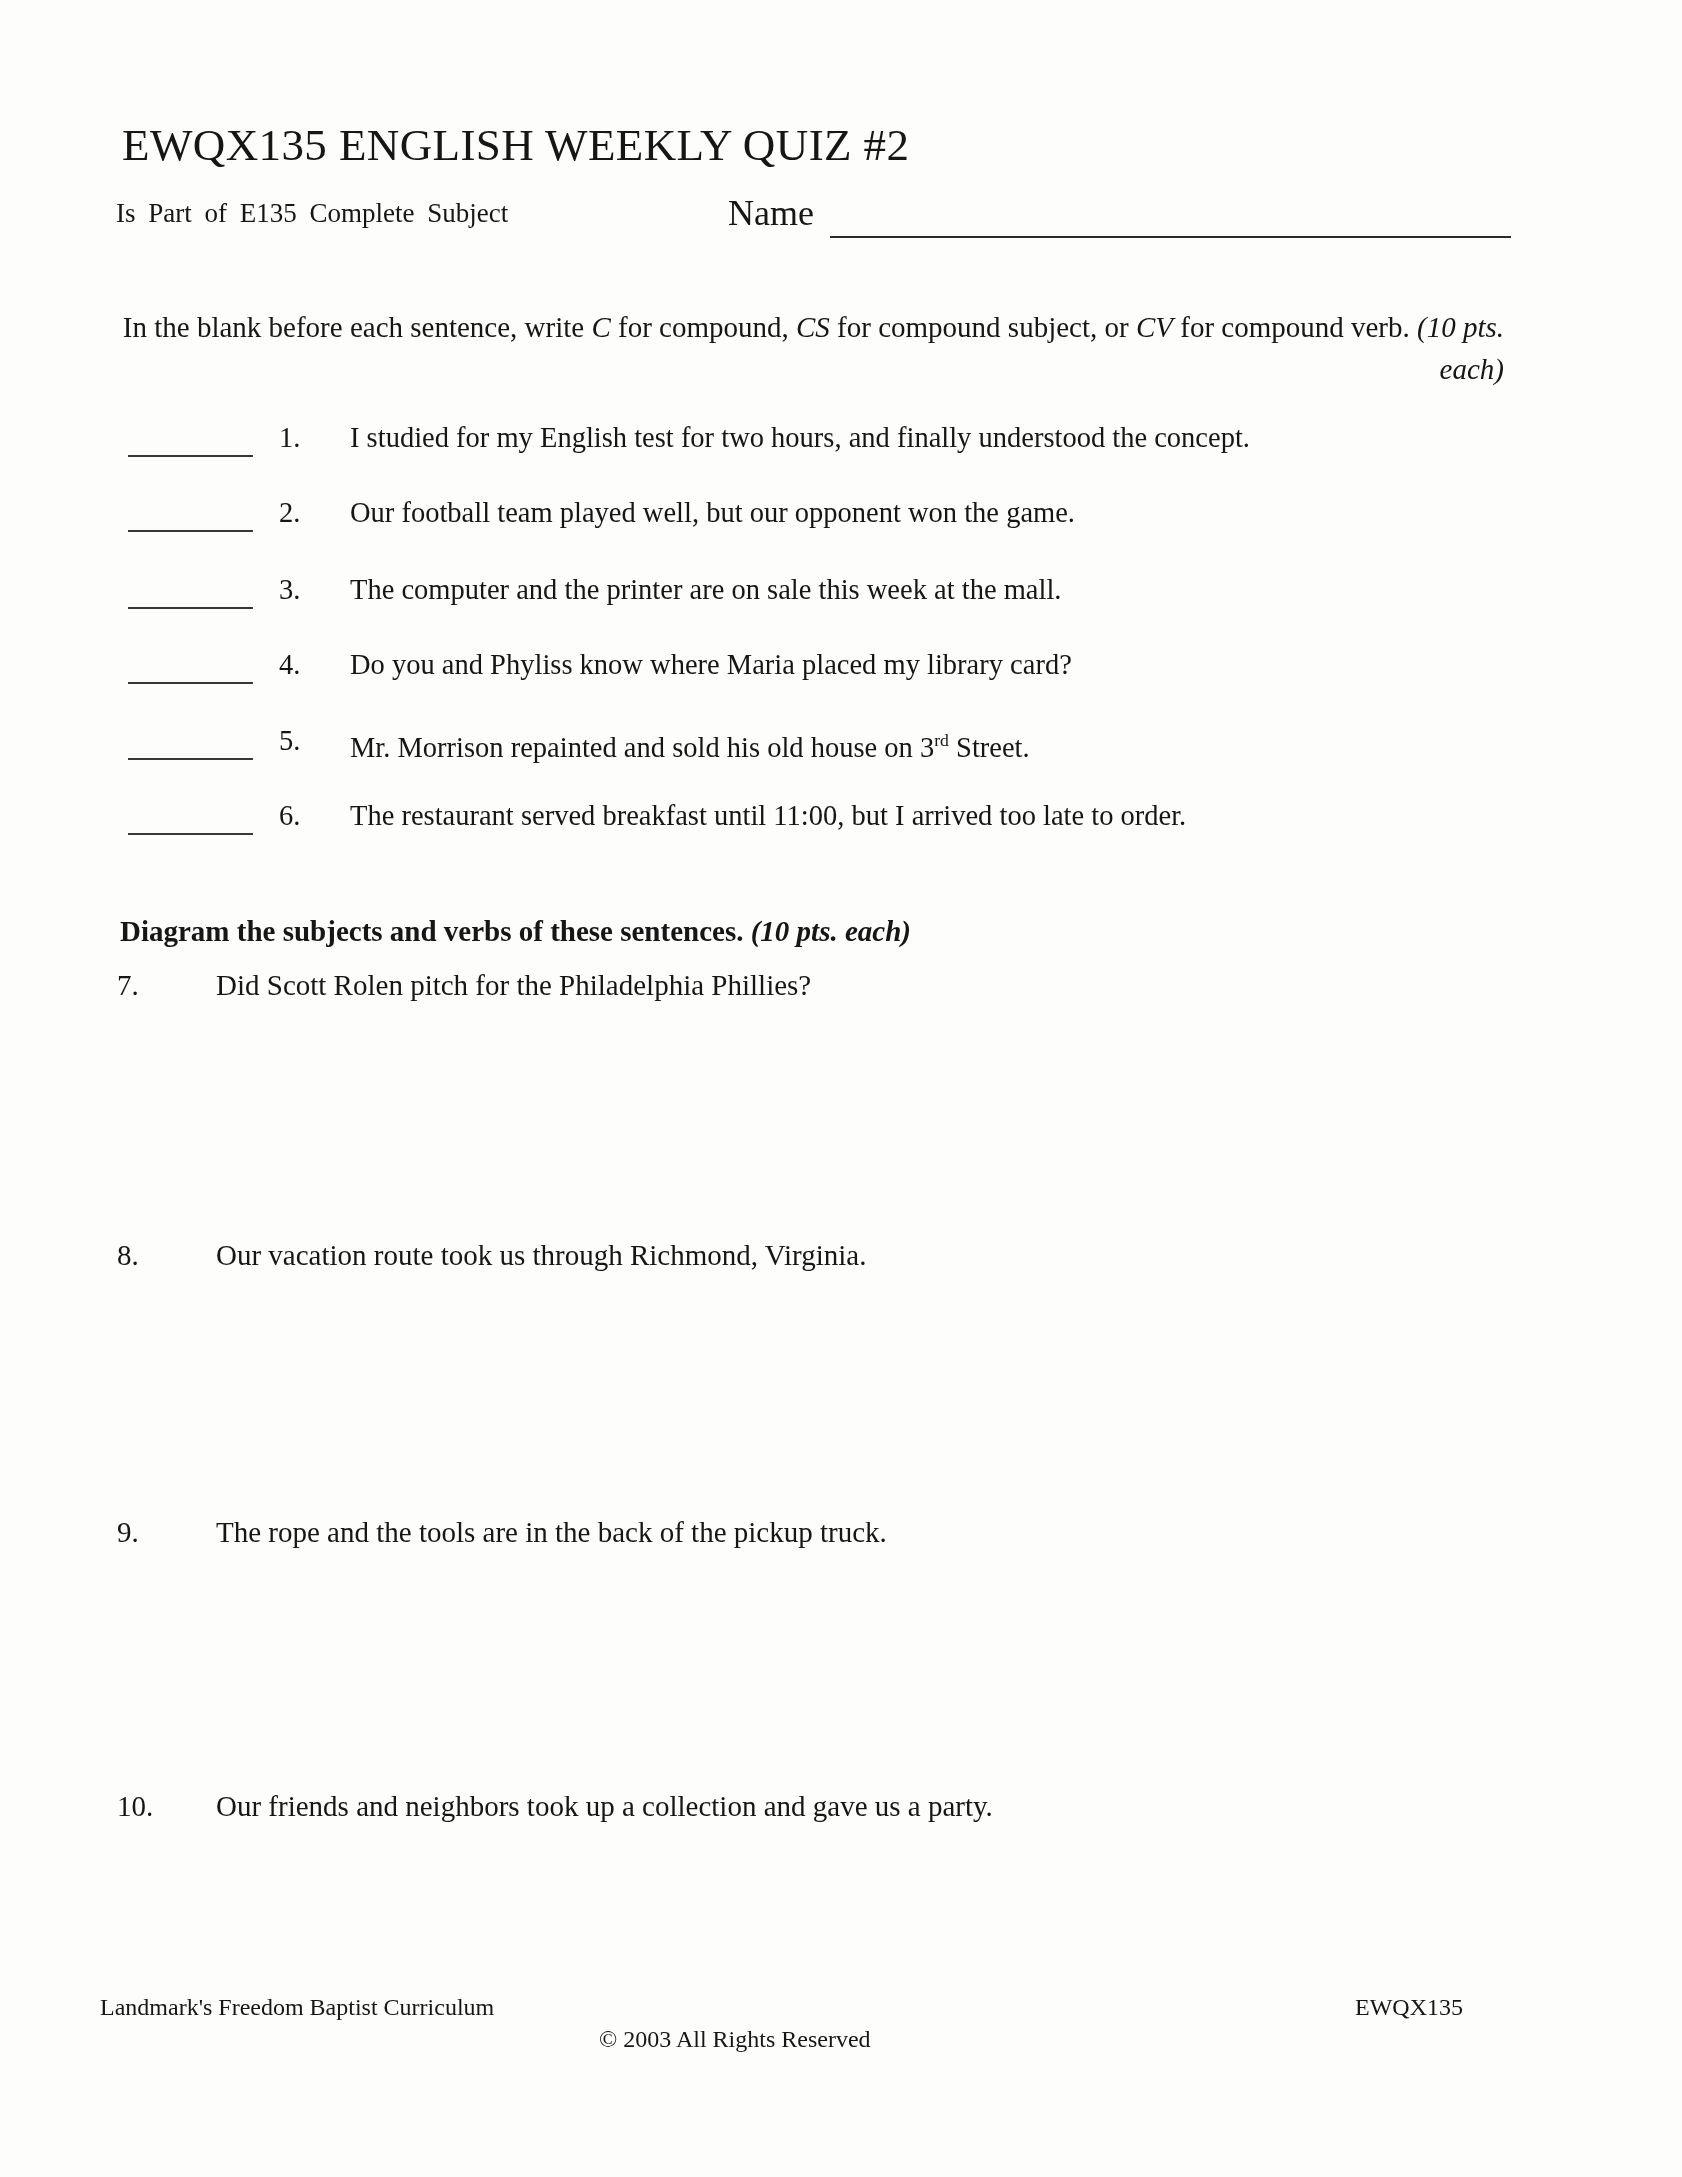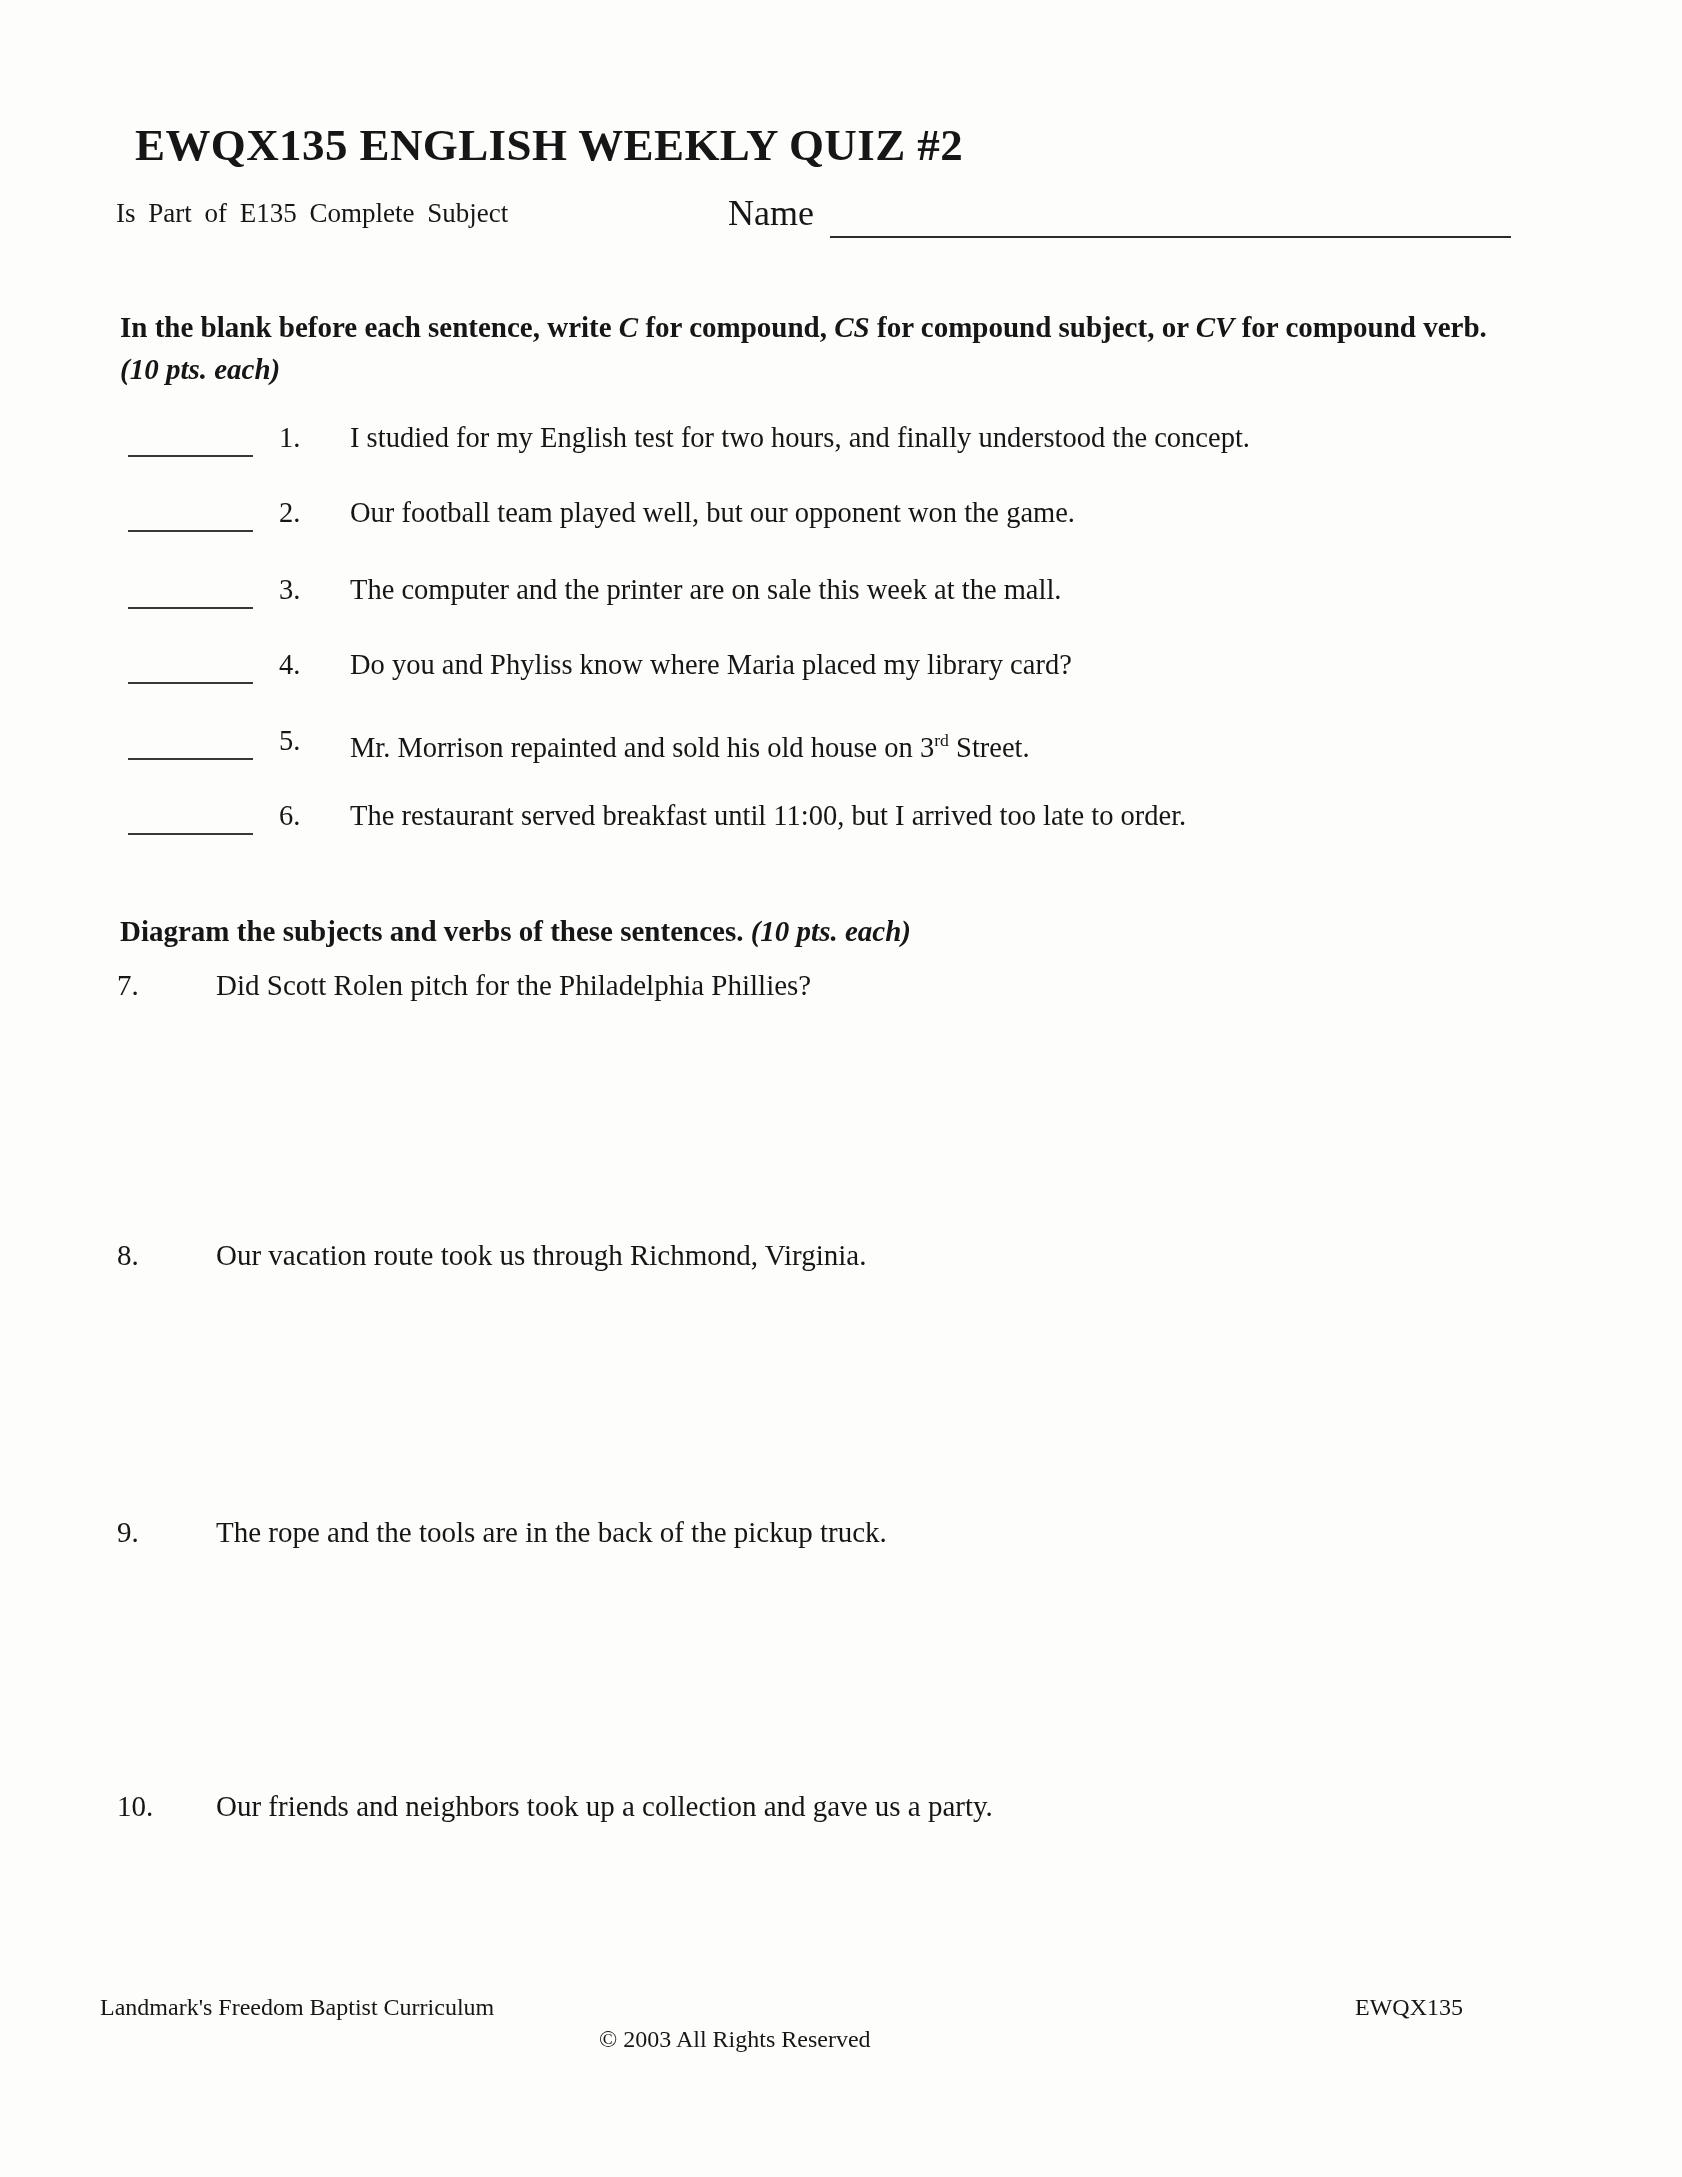--- a/index.html
+++ b/index.html
@@ -9,24 +9,23 @@
     margin:0 auto;
     background:#fdfdfc;
     font-family:"Liberation Serif", serif;
     color:#161616;
     overflow:hidden;
   }
   .abs { position:absolute; }
 
   .title {
     left:122px; top:119px;
-    font-size:45px; font-weight:bold;
+    font-size:45px; font-weight:normal;
     letter-spacing:0.4px;
     white-space:nowrap;
-    margin-left:13px;
   }
   .subtitle {
     left:116px; top:198px;
     font-size:27px;
     word-spacing:6px;
     white-space:nowrap;
   }
   .name-label {
     left:728px; top:192px;
     font-size:36px;
@@ -34,22 +33,23 @@
   }
   .name-line {
     left:830px; top:199px;
     width:681px; height:37px;
     border-bottom:2.6px solid #2b2b2b;
   }
 
   .instructions {
     left:120px; top:306px;
     width:1384px;
-    font-size:29px; font-weight:bold;
+    font-size:29px; font-weight:normal;
     line-height:42px;
+    text-align:right;
   }
 
   .q-row {
     left:128px;
     display:flex;
     align-items:flex-start;
     font-size:28.5px;
     line-height:35px;
     white-space:nowrap;
   }

